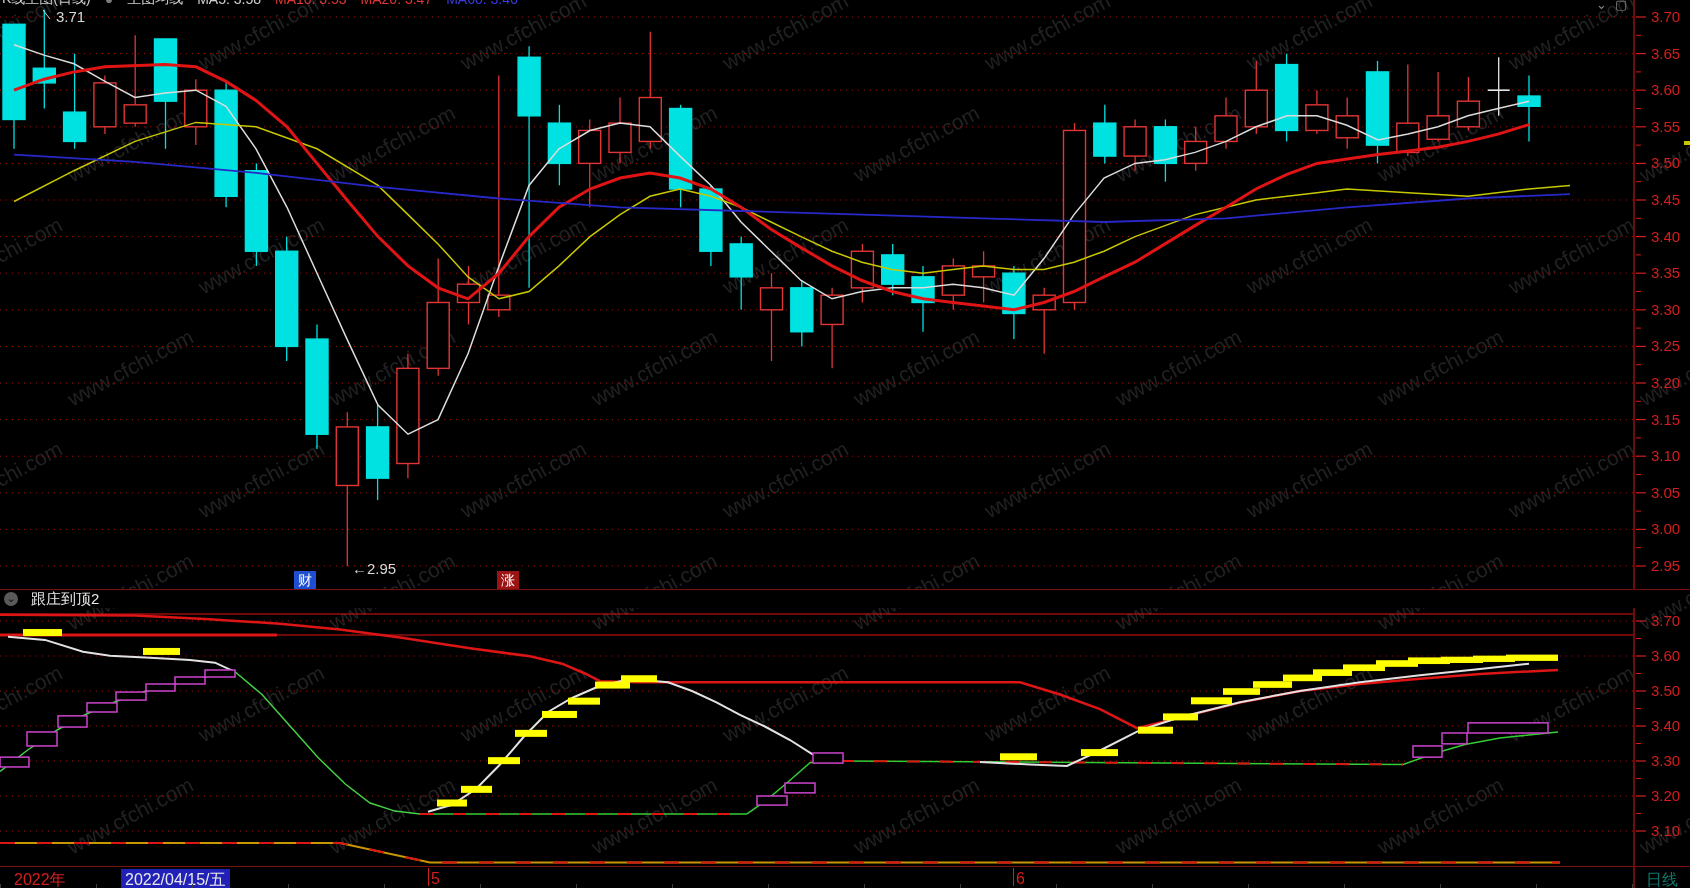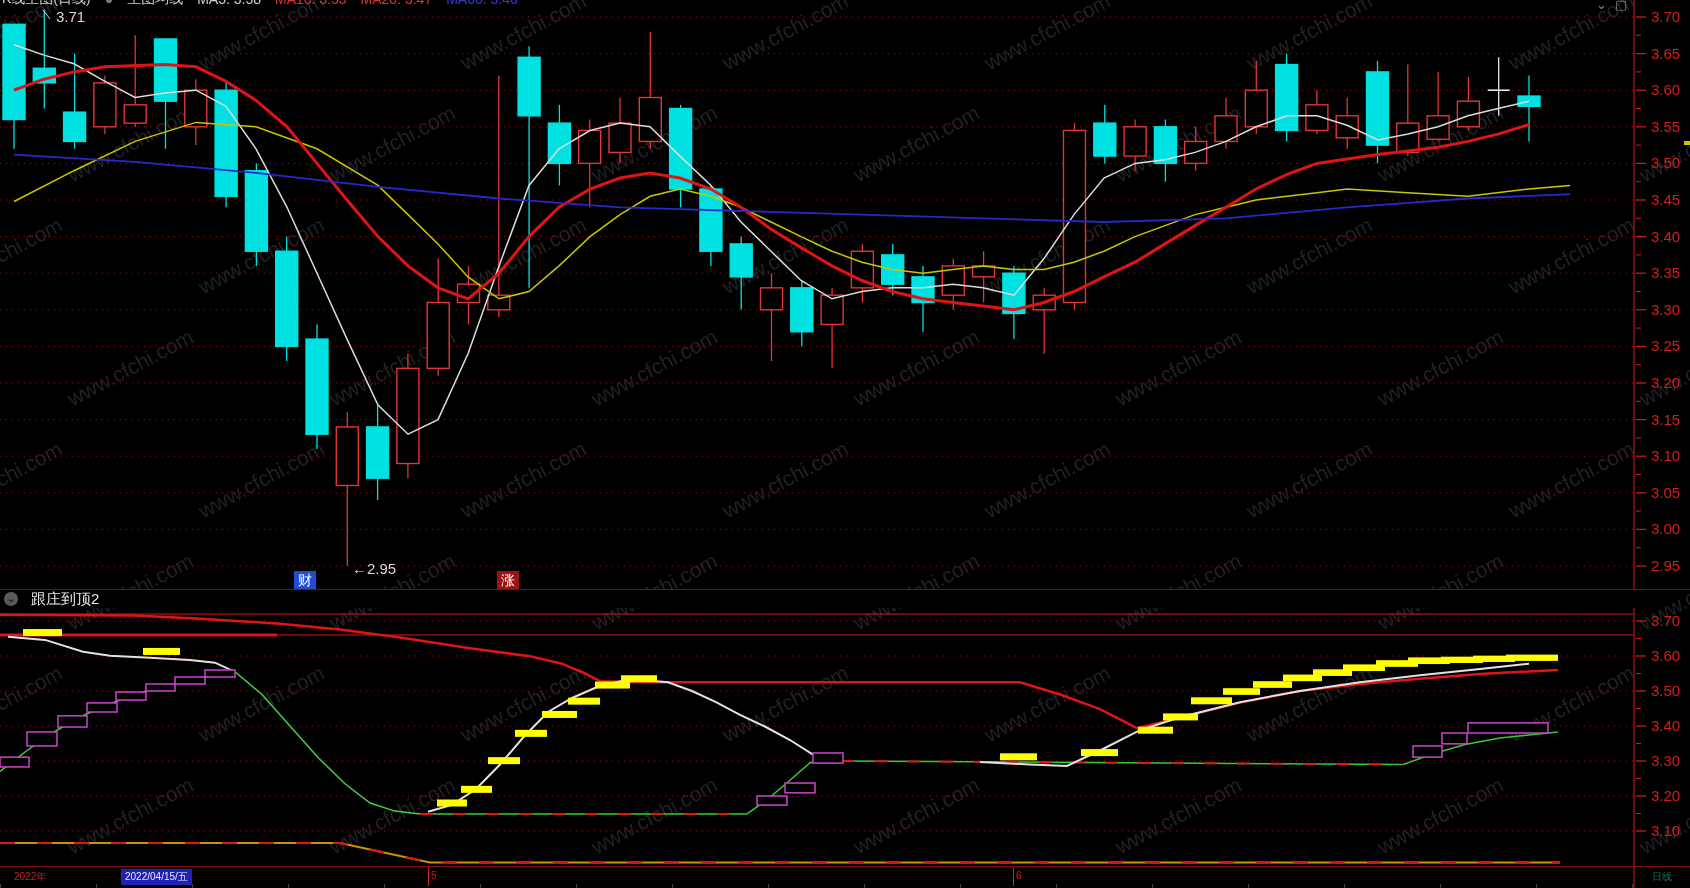--- a/index.html
+++ b/index.html
@@ -15,21 +15,21 @@
           font-size:14px;white-space:nowrap;align-items:center;}
   .top-icons{position:absolute;top:-3px;left:1596px;z-index:3;color:#8a8a8a;font-size:13px;
              display:flex;gap:8px;}
   .hline{position:absolute;left:0;width:1690px;height:1px;background:#7c0e0e;z-index:4;}
   .vline{position:absolute;top:0;left:1633px;width:2px;height:888px;background:#6e0c0c;z-index:4;}
   .sub-header{position:absolute;top:590px;left:0;width:1633px;height:18px;display:flex;
               align-items:center;gap:13px;padding-left:4px;font-size:15px;z-index:5;background:#000;}
   .collapse-circle{width:14px;height:14px;border-radius:50%;background:#5a5a5a;color:#111;
                    font-size:11px;line-height:13px;text-align:center;}
   .datebar{position:absolute;top:868px;left:0;width:1536px;height:20px;background:#000;z-index:5;
-           font-size:10px;}
+           font-size:16px;}
   .datebar .year{position:absolute;left:14px;top:2px;color:#d41e1e;}
   .datebar .seldate{position:absolute;left:121px;top:1px;background:#2121b8;color:#e8e8e8;
                     padding:1px 4px;}
   .month{position:absolute;top:2px;color:#d41e1e;}
   .month-tick{position:absolute;top:0;width:1px;height:18px;background:#c22;}
   .period{position:absolute;left:1636px;top:2px;width:52px;text-align:center;color:#0f766e;}
   .mini-tick{position:absolute;bottom:0;width:1px;height:4px;background:#3d3d3d;z-index:6;}
   .axis-marker{position:absolute;left:1684px;top:141px;width:6px;height:4px;background:#c8c800;z-index:3;}
 </style>
 </head>

